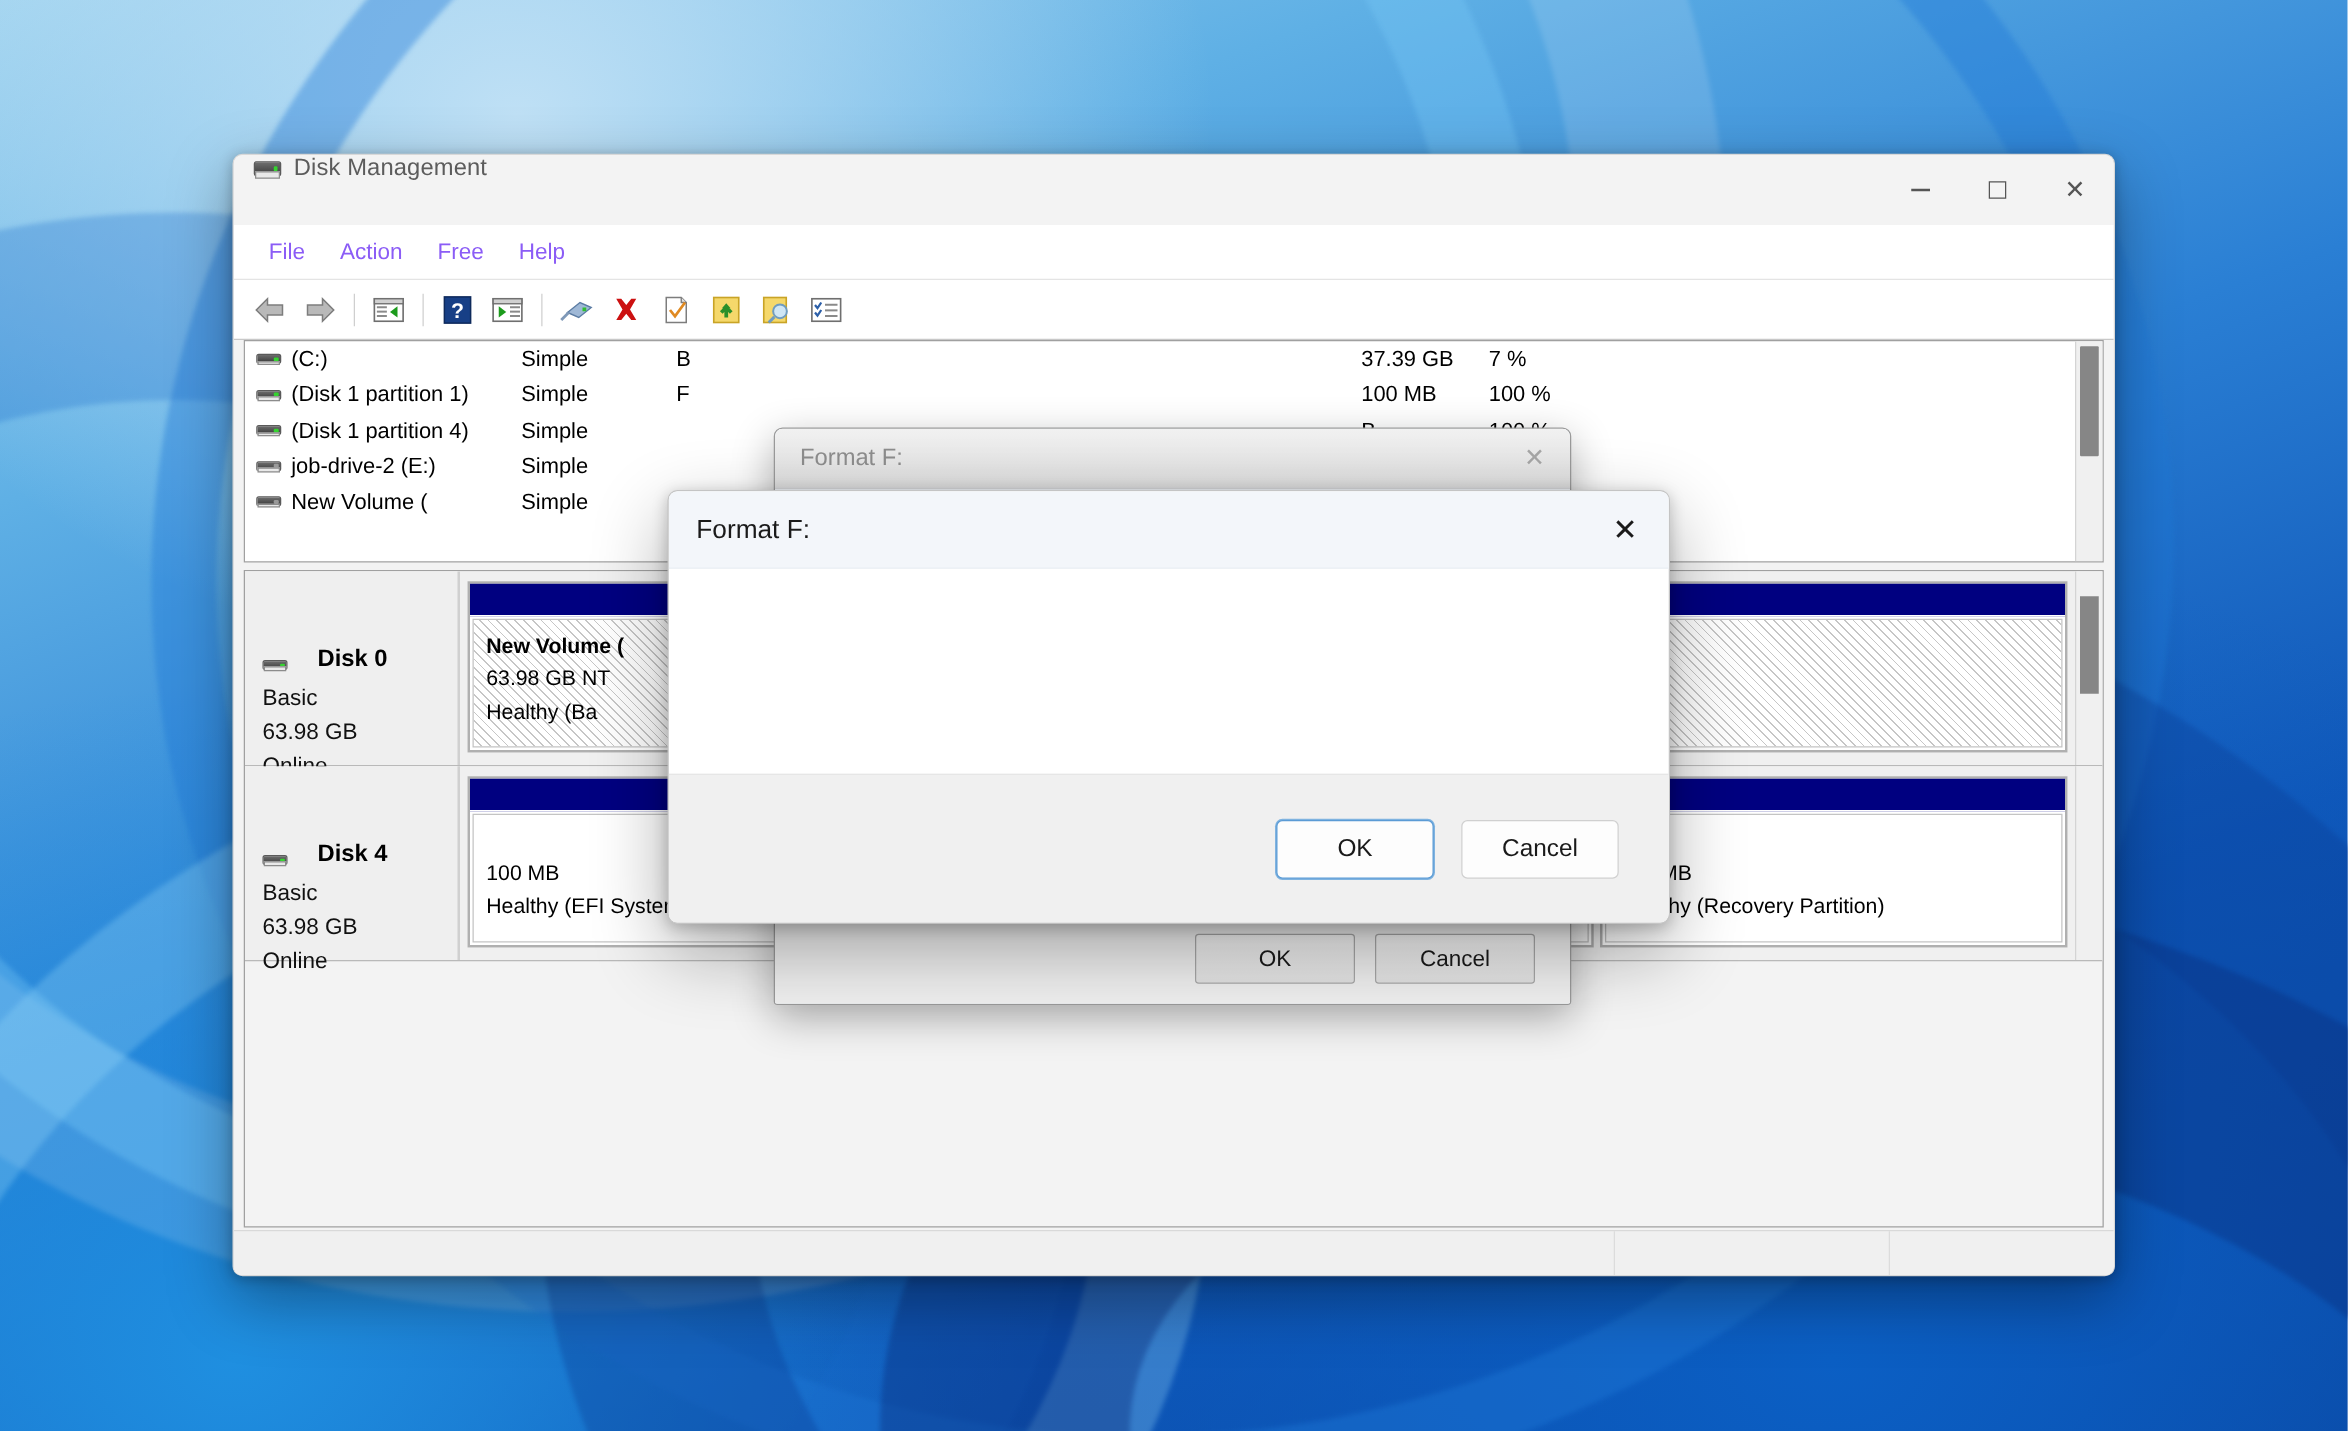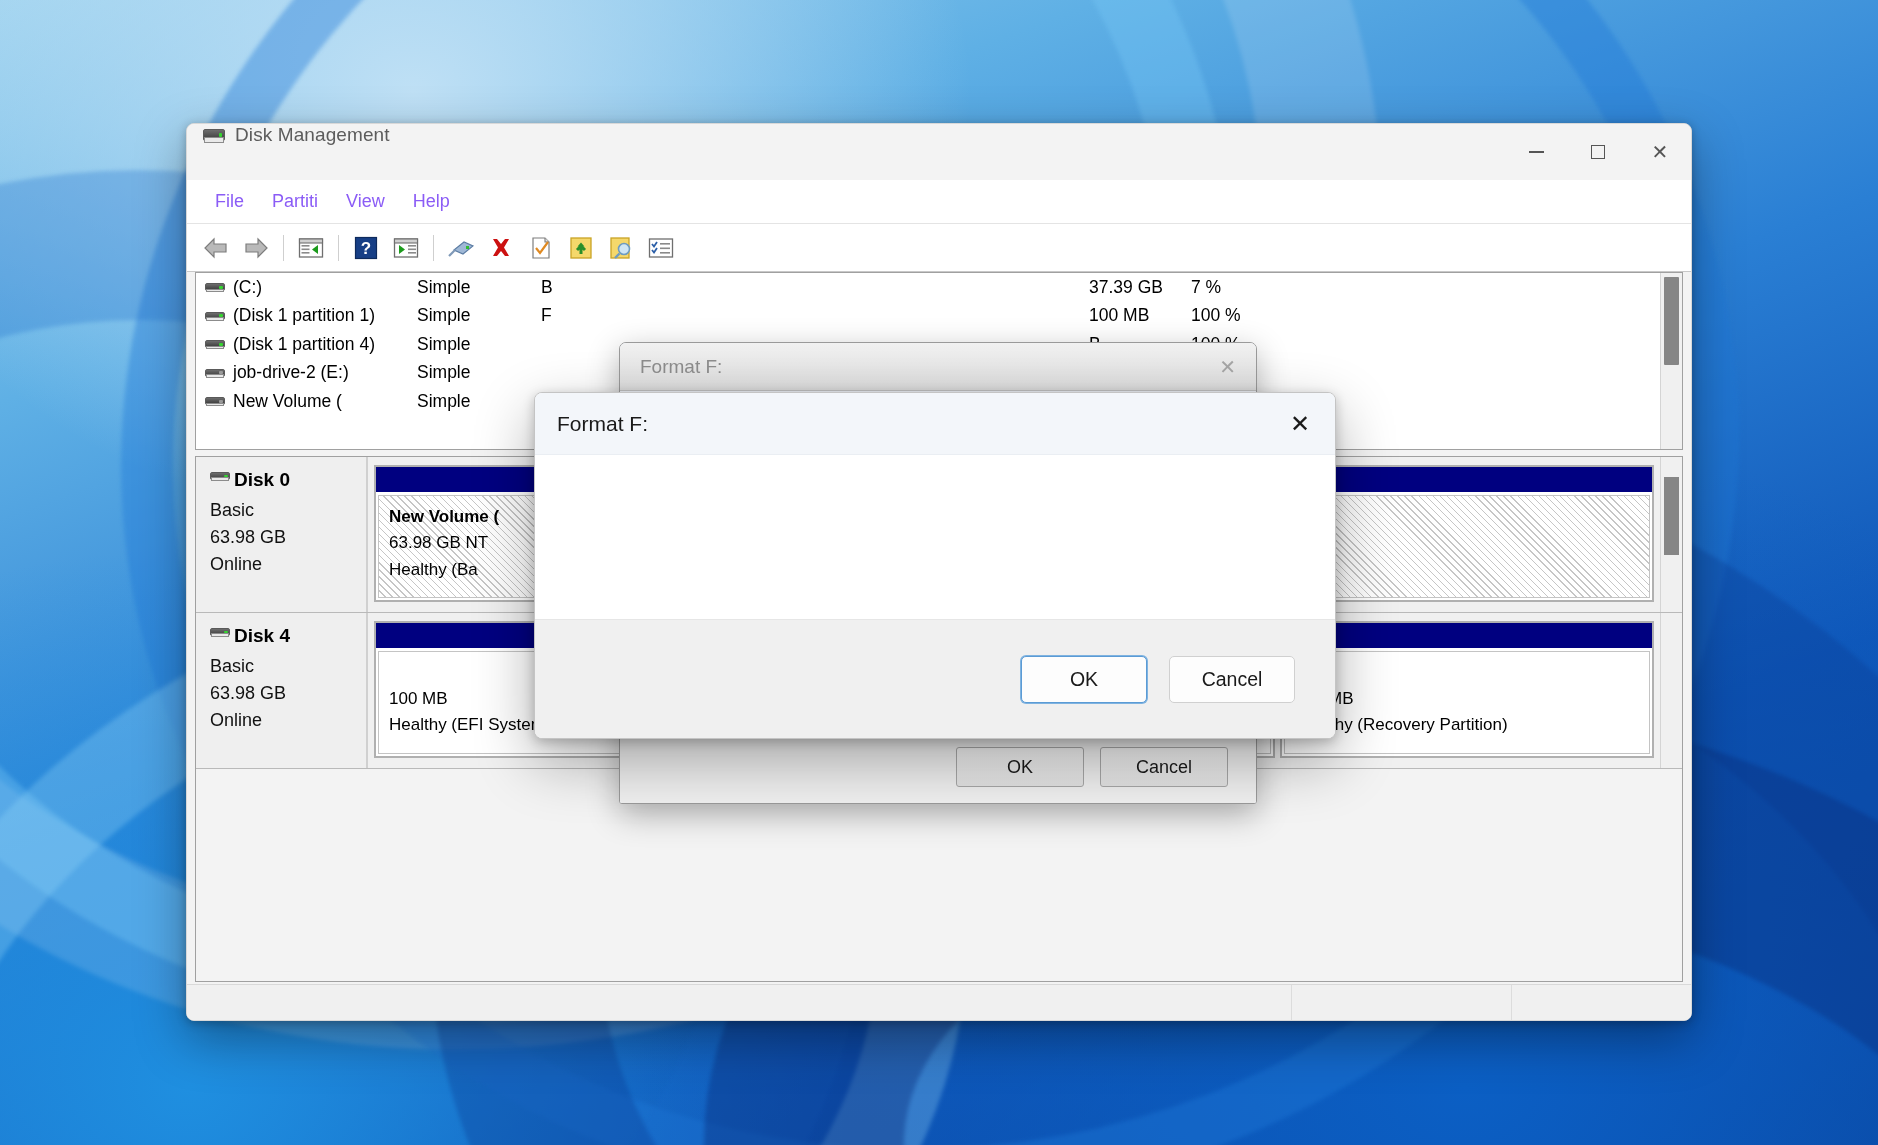--- a/index.html
+++ b/index.html
@@ -212,23 +212,24 @@
     border-bottom: 1px solid #b9b9b9;
     background: #f0f0f0;
   }
   .disk-info {
     width: 172px; flex: none;
     background: #efefef;
     border-right: 2px solid #d0d0d0;
     padding: 12px 0 0 14px;
   }
   .disk-info .dline1 {
-    display: flex; align-items: flex-start; gap: 4px;
+    display: flex; align-items: flex-end; gap: 24px;
     font-size: 19px; font-weight: bold; color: #000;
     margin-bottom: 6px;
+    margin-top: 48px;
   }
   .disk-info .dline {
     font-size: 18px; color: #111; line-height: 1.5;
   }
   .parts {
     flex: 1; display: flex; gap: 5px;
     padding: 8px 6px 10px 6px;
     align-items: stretch;
     min-width: 0;
   }
@@ -426,22 +427,22 @@
           <span class="cap-max"></span>
         </div>
       <div class="cap-btn close">
           <span class="cap-close">✕</span>
         </div>
     </div>
   </div>
 
   <div id="menubar">
     <div class="menu-item">File</div>
-    <div class="menu-item">Partiti</div>
-    <div class="menu-item">View</div>
+    <div class="menu-item">Action</div>
+    <div class="menu-item">Free</div>
     <div class="menu-item">Help</div>
   </div>
 
   <div id="toolbar">
     <div class="tb-btn">
       <svg width="26" height="22" viewBox="0 0 26 22">
           <path d="M11 2 L2 11 L11 20 L11 15 L23 15 L23 7 L11 7 Z" fill="#b9b9b9" stroke="#7d7d7d" stroke-width="1.2"></path>
         </svg>
     </div>
     <div class="tb-btn">

